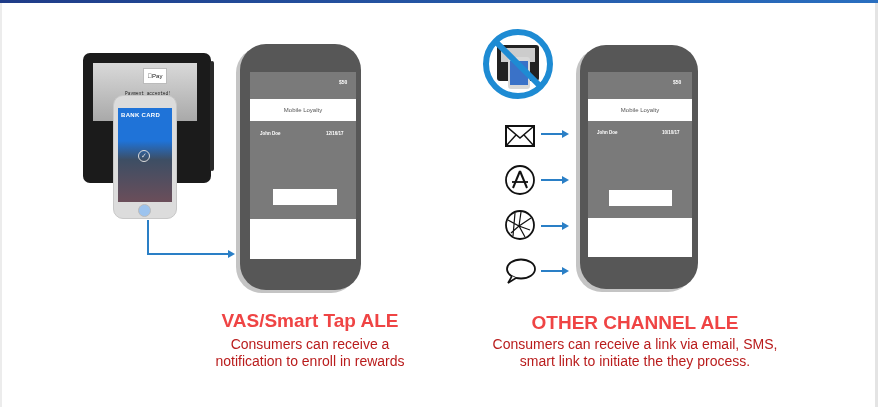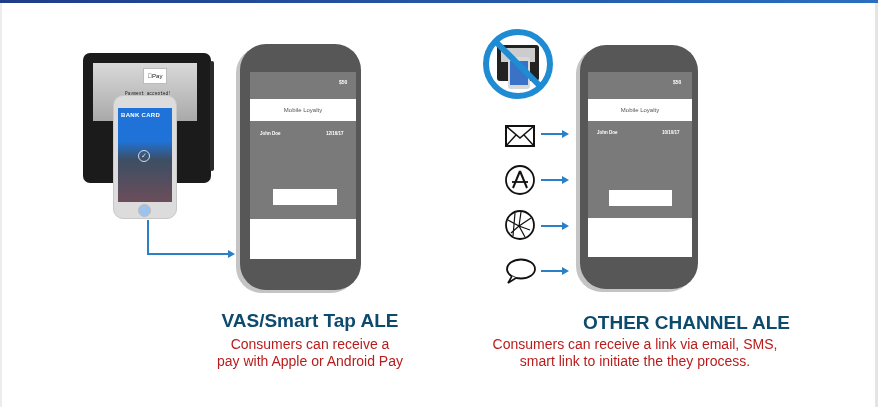--- a/index.html
+++ b/index.html
@@ -30,21 +30,21 @@
   .iphone .check{position:absolute;left:20px;top:42px;width:10px;height:10px;border:1px solid #ddd;border-radius:50%;color:#ddd;font-size:7px;line-height:10px;text-align:center;}
   .iphone .home{position:absolute;left:24px;top:108px;width:11px;height:11px;border-radius:50%;background:#9cc3ee;border:1px solid #bbb;}
 
   .connector{position:absolute;background:#2a7fc6;}
   .arrowhead{position:absolute;width:0;height:0;border-top:4px solid transparent;border-bottom:4px solid transparent;border-left:7px solid #2a7fc6;}
 
   
   .noicon{position:absolute;left:481px;top:27px;width:74px;height:74px;}
   .channel-icon{position:absolute;width:34px;height:30px;}
 
-  .title{position:absolute;font-weight:bold;color:#0c4a6e;text-align:center;font-size:19px;}
+  .title{position:absolute;font-weight:bold;color:#ef4444;text-align:center;font-size:19px;}
   .desc{position:absolute;font-size:14px;color:#b91c1c;text-align:center;line-height:16.5px;}
 </style>
 </head>
 <body>
 
 <div class="topbar"></div>
 <div class="leftedge"></div>
 <div class="rightedge"></div>
 
 <div>
@@ -74,21 +74,21 @@
     <div class="banner" style="left:10px;top:55px;width:106px;height:22px;">Mobile Loyalty</div>
     <div class="name" style="left:20px;top:87px;">John Doe</div>
     <div class="date" style="left:86px;top:87px;">12/16/17</div>
     <div class="btn" style="left:33px;top:145px;width:64px;height:16px;"></div>
     <div class="footer" style="left:10px;top:175px;width:106px;height:40px;"></div>
   </div>
 
   <div class="title" style="left:180px;top:310px;width:260px;">VAS/Smart Tap ALE</div>
   <div class="desc" style="left:180px;top:336px;width:260px;">
     <div>Consumers can receive a</div>
-    <div>pay with Apple or Android Pay</div>
+    <div>notification to enroll in rewards</div>
   </div>
 </div>
 
 <div>
   <svg class="noicon" viewBox="0 0 74 74">
     <rect x="16" y="18" width="42" height="36" rx="3" fill="#222"></rect>
     <rect x="20" y="21" width="34" height="14" fill="#ccc"></rect>
     <rect x="27" y="30" width="22" height="32" rx="3" fill="#d8d8d8"></rect>
     <rect x="29" y="34" width="18" height="24" fill="#3a72c8"></rect>
     <circle cx="37" cy="37" r="32" fill="none" stroke="#1e8bd3" stroke-width="6"></circle>
@@ -131,18 +131,18 @@
   <div class="mock" style="left:580px;top:45px;width:118px;height:244px;">
     <div class="screen" style="left:8px;top:27px;width:104px;height:162px;"></div>
     <div class="price" style="left:93px;top:34px;">$50</div>
     <div class="banner" style="left:8px;top:54px;width:104px;height:22px;">Mobile Loyalty</div>
     <div class="name" style="left:17px;top:85px;">John Doe</div>
     <div class="date" style="left:82px;top:85px;">10/10/17</div>
     <div class="btn" style="left:29px;top:145px;width:63px;height:16px;"></div>
     <div class="footer" style="left:8px;top:173px;width:104px;height:39px;"></div>
   </div>
 
-  <div class="title" style="left:480px;top:312px;width:310px;text-align:right;">OTHER CHANNEL ALE</div>
+  <div class="title" style="left:480px;top:312px;width:310px;">OTHER CHANNEL ALE</div>
   <div class="desc" style="left:480px;top:336px;width:310px;">
     <div>Consumers can receive a link via email, SMS,</div>
     <div>smart link to initiate the they process.</div>
   </div>
 </div>
 
 </body></html>

